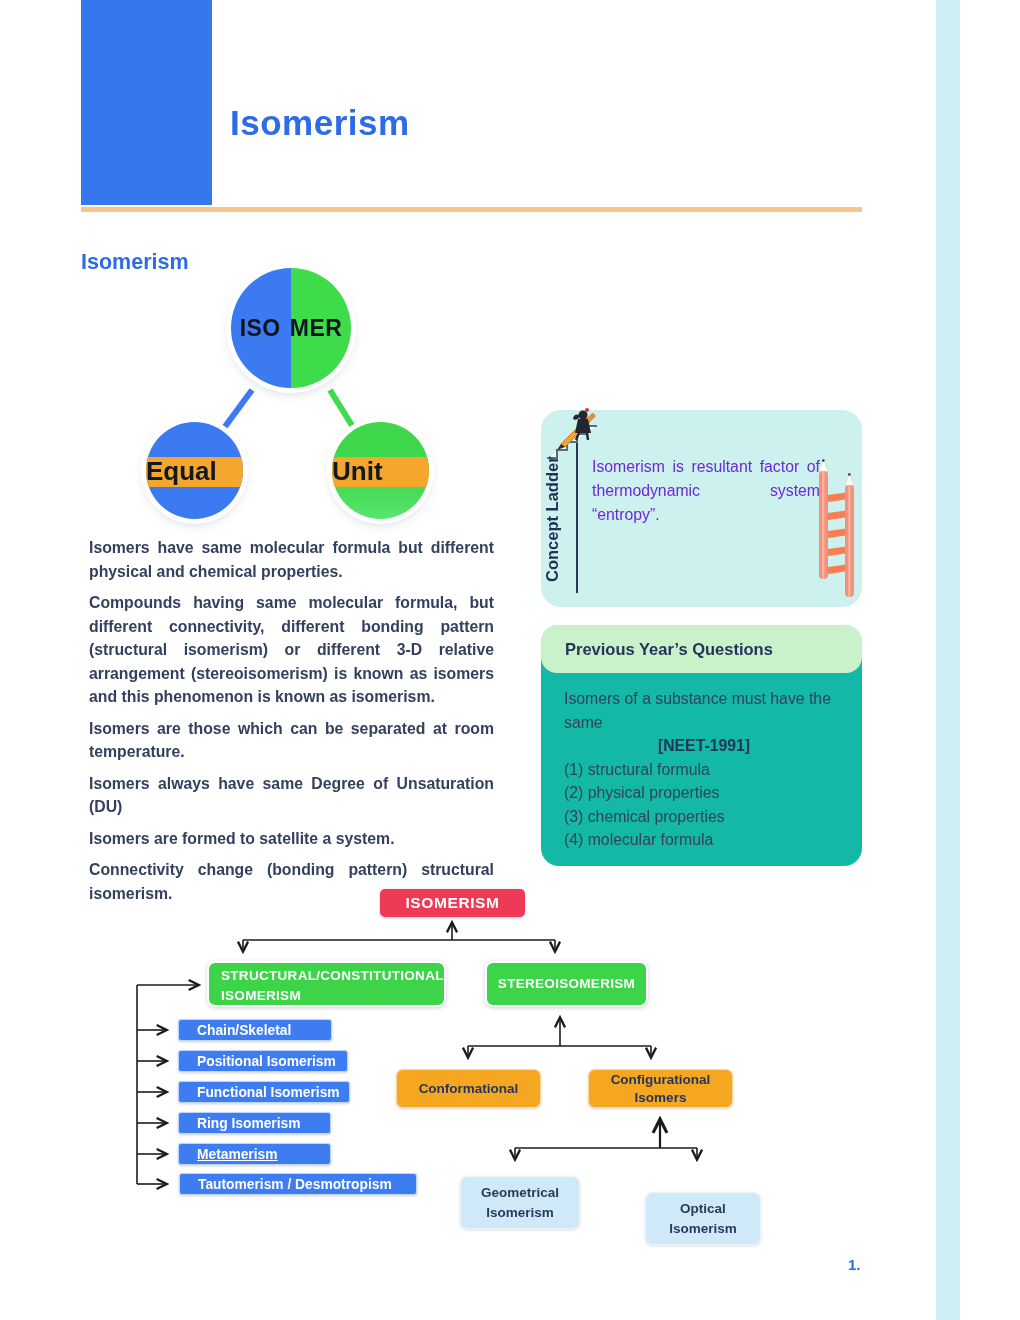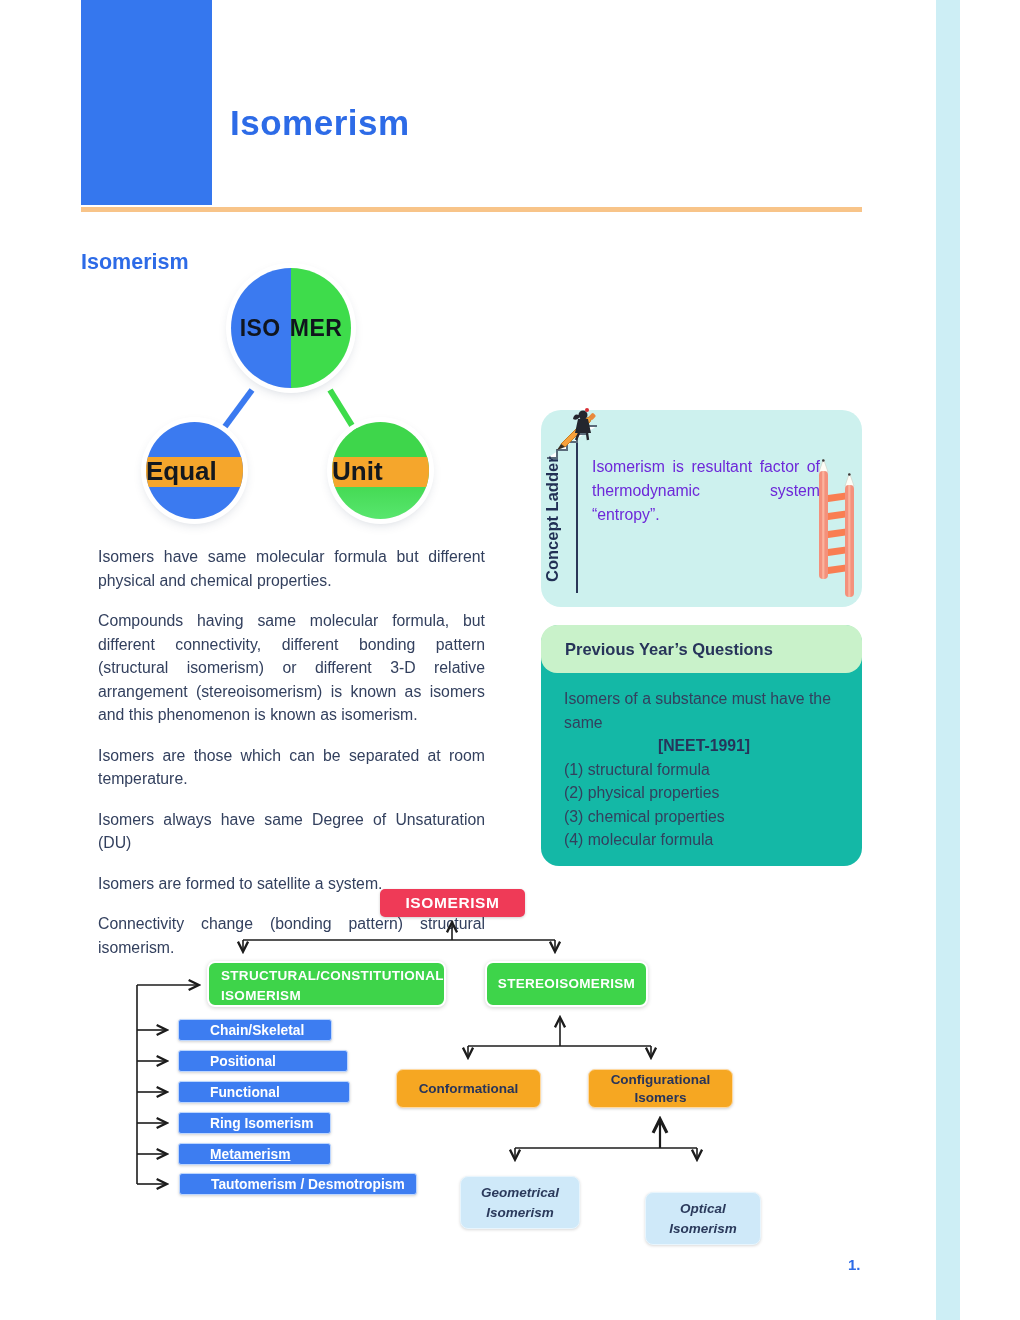--- a/index.html
+++ b/index.html
@@ -20,21 +20,21 @@
     font-weight:800;font-size:23px;color:#10151d;letter-spacing:.5px;}
   .node-circle{position:absolute;width:97px;height:97px;border-radius:50%;overflow:hidden;
     box-shadow:0 0 0 5px #fff,0 4px 12px rgba(40,60,90,.25);}
   .node-equal{left:146px;top:422px;background:#3b7af0;}
   .node-unit{left:332px;top:422px;background:linear-gradient(180deg,#3ed64b 55%,#58e66e 100%);}
   .node-band{position:absolute;left:0;top:35px;width:100%;height:30px;background:#f5a62c;}
   .node-label{position:absolute;left:0;top:35px;width:100%;height:30px;line-height:29px;text-align:left;
     font-weight:800;font-size:26px;color:#13181f;}
   .bodytext{position:absolute;left:81px;top:528px;width:421px;font-size:15.8px;line-height:23.5px;
     text-align:justify;color:#33405e;}
-  .bodytext p{margin:17px;}
+  .bodytext p{margin:8px;font-weight:bold;}
   
   .card{position:absolute;left:541px;width:321px;border-radius:18px;}
   .card-def{top:258px;height:137px;background:#fdf0de;}
   .card-def .card-head{position:absolute;left:0;top:0;width:100%;height:48px;background:#fbd7a3;border-radius:16px;}
   .card-head-title{position:absolute;left:18px;top:0;height:48px;line-height:48px;font-weight:800;font-size:16.5px;color:#27345a;}
   .card-def-body{position:absolute;left:18px;right:18px;top:58px;text-align:justify;font-size:15.8px;line-height:23.5px;}
   .def-pill{position:absolute;right:16px;top:-9px;width:81px;height:33px;background:#f8c288;border-radius:17px;
     display:flex;flex-direction:column;justify-content:center;gap:6px;padding-left:15px;box-sizing:border-box;}
   .pill-row{display:flex;align-items:center;gap:7px;}
   .pill-dot{width:5px;height:5px;border-radius:50%;background:#fff;}
@@ -57,29 +57,29 @@
   .fc-lines{position:absolute;left:100px;top:880px;}
   .fc-box{position:absolute;box-sizing:border-box;}
   .fc-root{left:380px;top:889px;width:145px;height:28px;background:#ef3a57;border-radius:5px;
     color:#fff;font-weight:800;font-size:15.5px;letter-spacing:.6px;text-align:center;line-height:28px;
     box-shadow:0 1px 3px rgba(0,0,0,.2);}
   .fc-green{background:#3ed44a;color:#fff;font-weight:800;font-size:13.5px;border-radius:8px;
     border:2px solid #fff;box-shadow:0 1px 4px rgba(0,0,0,.18);letter-spacing:.3px;}
   .fc-structural{left:207px;top:961px;width:239px;height:46px;padding:3px 8px 0 12px;line-height:20px;}
   .fc-stereo{left:485px;top:961px;width:163px;height:46px;text-align:center;line-height:42px;}
   .fc-blue{background:#3d7df1;color:#fff;font-weight:700;font-size:13.8px;border-radius:3px;
-    height:22px;line-height:22px;padding-left:31px;box-shadow:0 1px 3px rgba(0,0,0,.18);border:1px solid #bcd6ff;}
+    height:22px;line-height:22px;padding-left:18px;box-shadow:0 1px 3px rgba(0,0,0,.18);border:1px solid #bcd6ff;}
   .fc-orange{background:#f6a722;color:#27345a;font-weight:700;font-size:13.5px;border-radius:7px;
     display:flex;align-items:center;justify-content:center;text-align:center;line-height:18px;
     box-shadow:0 1px 3px rgba(0,0,0,.18);border:1px solid #ffd9a0;}
   .fc-conform{left:396px;top:1069px;width:145px;height:39px;}
   .fc-config{left:588px;top:1069px;width:145px;height:39px;padding:0 20px;}
   .fc-lblue{background:#cfe9f9;color:#2b3a5c;font-weight:700;font-size:13.5px;border-radius:8px;
     display:flex;align-items:center;justify-content:center;text-align:center;line-height:20px;
-    box-shadow:0 1px 3px rgba(0,0,0,.15);border:1px solid #e8f5fd;padding:0 14px;font-style:italic;}
+    box-shadow:0 1px 3px rgba(0,0,0,.15);border:1px solid #e8f5fd;padding:0 14px;}
   .fc-geom{left:460px;top:1176px;width:120px;height:53px;}
   .fc-opt{left:645px;top:1176px;width:116px;height:53px;margin-top:16px;}
   .page-num{position:absolute;left:848px;top:1256px;font-size:15px;font-weight:800;color:#2d6be7;}
 </style>
 </head>
 <body>
 
 <div class="page">
 
   <div class="hdr-block"></div>

